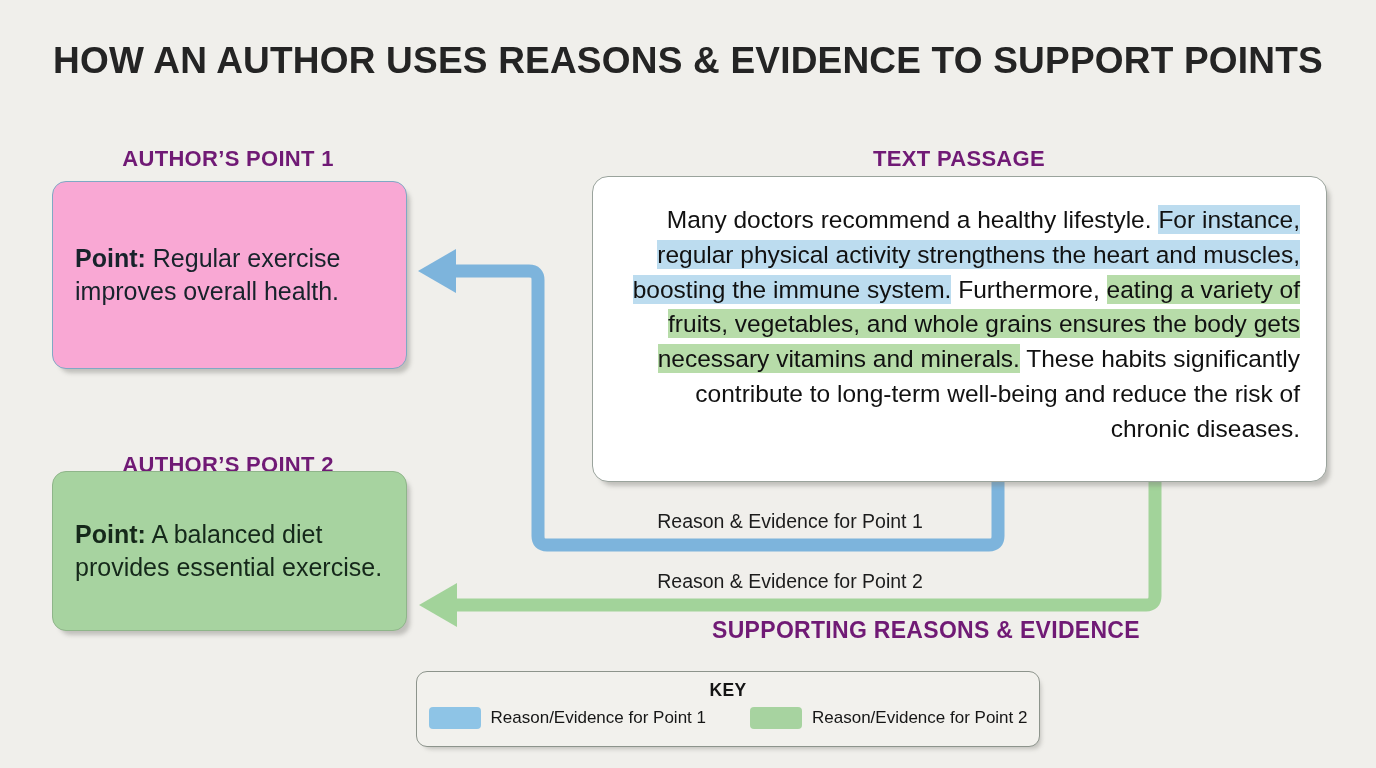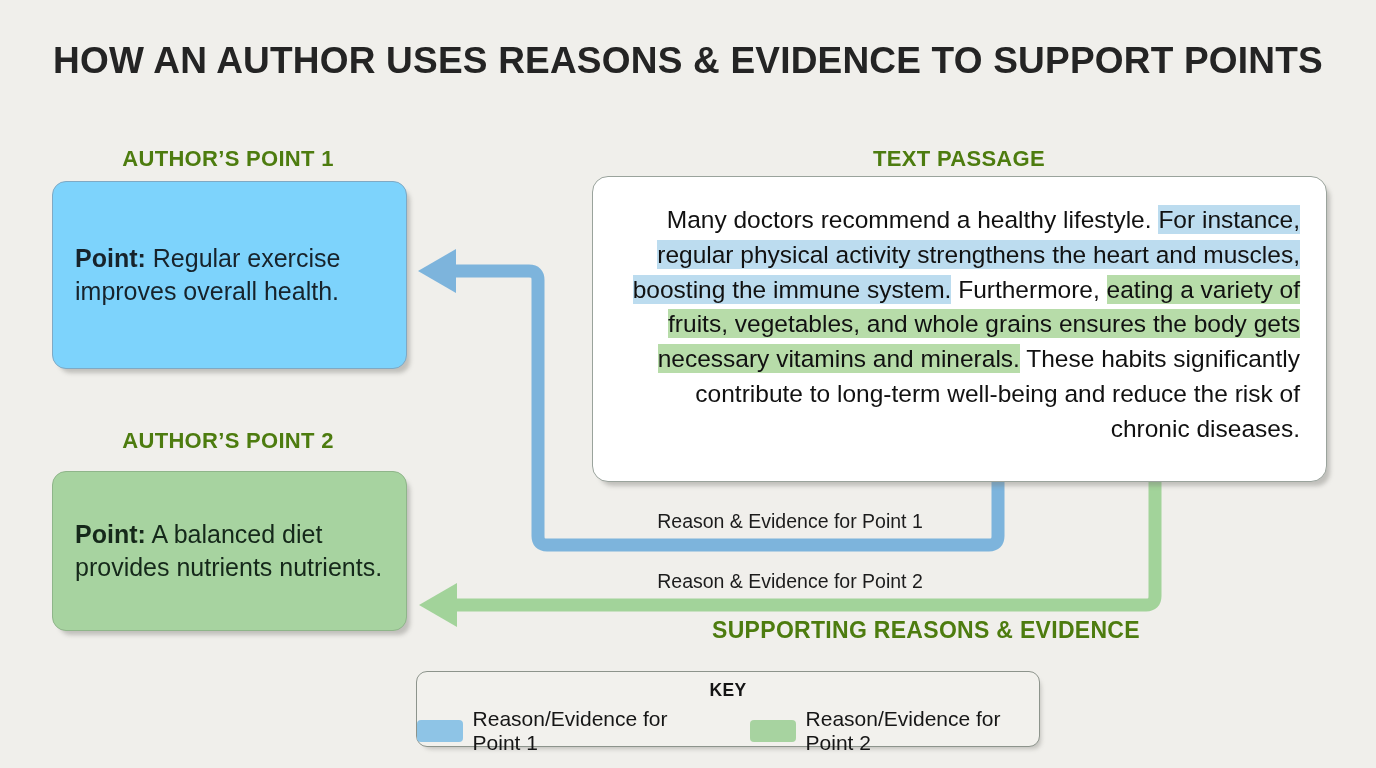--- a/index.html
+++ b/index.html
@@ -40,26 +40,26 @@
     font-weight: bold;
     letter-spacing: 0.2px;
     color: #242424;
     font-family: "Liberation Sans", sans-serif;
   }
   
   .caption {
     position: absolute;
     font-size: 22px;
     font-weight: bold;
-    color: #4d7c0f;
+    color: #701a75;
     text-align: center;
     letter-spacing: 0.3px;
   }
   #cap-point1 { left: 48px; top: 146px; width: 360px; }
-  #cap-point2 { left: 48px; top: 428px; width: 360px; }
+  #cap-point2 { left: 48px; top: 452px; width: 360px; }
   #cap-passage { left: 598px; top: 146px; width: 722px; }
   #cap-support {
     left: 680px; top: 617px; width: 492px;
     font-size: 23px;
   }
 
   
   .point-box {
     position: absolute;
     border-radius: 14px;
@@ -169,21 +169,21 @@
     align-items: center;
     gap: 10px;
   }
   .key-swatch {
     width: 52px;
     height: 22px;
     border-radius: 4px;
     display: inline-block;
   }
   .key-label {
-    font-size: 21px;
+    font-size: 17px;
     color: #161616;
   }
 </style>
 </head>
 <body style="background: rgb(240, 239, 235);">
 
 <div id="stage">
 
   <svg id="arrows" viewBox="0 0 1376 768">
 
@@ -198,29 +198,29 @@
     </g>
   </svg>
 
   <div class="main-title">HOW AN AUTHOR USES REASONS &amp; EVIDENCE TO SUPPORT POINTS</div>
 
   <div class="caption" id="cap-point1">AUTHOR’S POINT 1</div>
   <div class="caption" id="cap-point2">AUTHOR’S POINT 2</div>
   <div class="caption" id="cap-passage">TEXT PASSAGE</div>
   <div class="caption" id="cap-support">SUPPORTING REASONS &amp; EVIDENCE</div>
 
-  <div class="point-box" id="point-box-1" style="background: #7dd3fc;">
+  <div class="point-box" id="point-box-1" style="background: #f9a8d4;">
     <div class="point-text">
       <span class="point-lead">Point:</span><span> Regular exercise improves overall health.</span>
     </div>
   </div>
 
   <div class="point-box" id="point-box-2" style="background: rgb(167, 211, 160);">
     <div class="point-text">
-      <span class="point-lead">Point:</span><span> A balanced diet provides nutrients nutrients.</span>
+      <span class="point-lead">Point:</span><span> A balanced diet provides essential exercise.</span>
     </div>
   </div>
 
   <div id="passage-card">
     <div id="passage-text">
       <span>Many doctors recommend a healthy lifestyle. </span><span class="hl-blue" style="background: rgb(188, 220, 239);">For instance, regular physical activity strengthens the heart and muscles, boosting the immune system.</span><span> Furthermore, </span><span class="hl-green" style="background: rgb(183, 220, 169);">eating a variety of fruits, vegetables, and whole grains ensures the body gets necessary vitamins and minerals.</span><span> These habits significantly contribute to long-term well-being and reduce the risk of chronic diseases.</span>
     </div>
   </div>
 
   <div class="conn-label" id="conn-label-1">Reason &amp; Evidence for Point 1</div>

